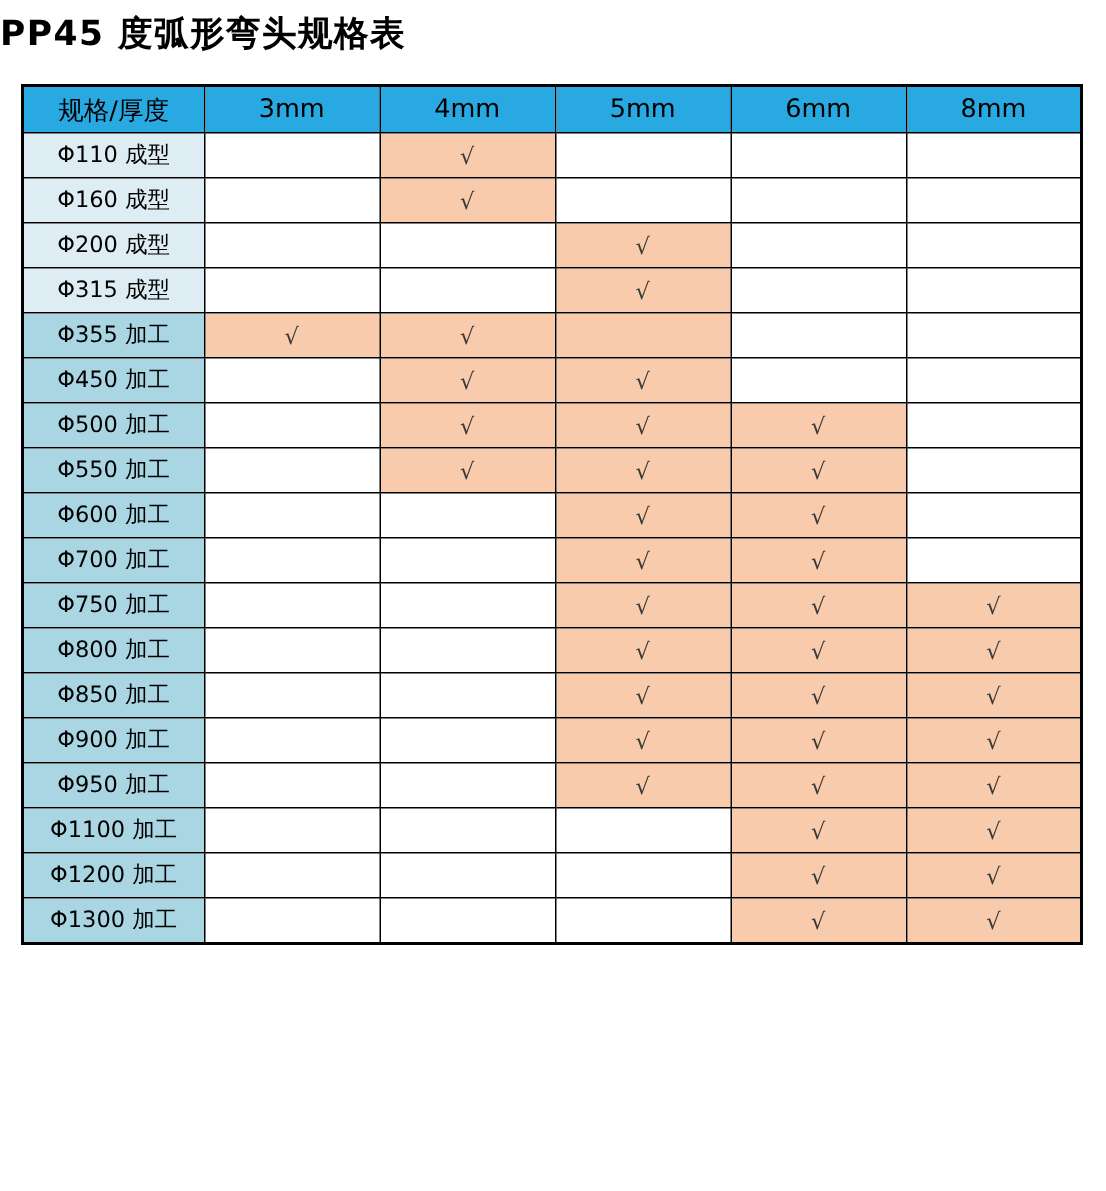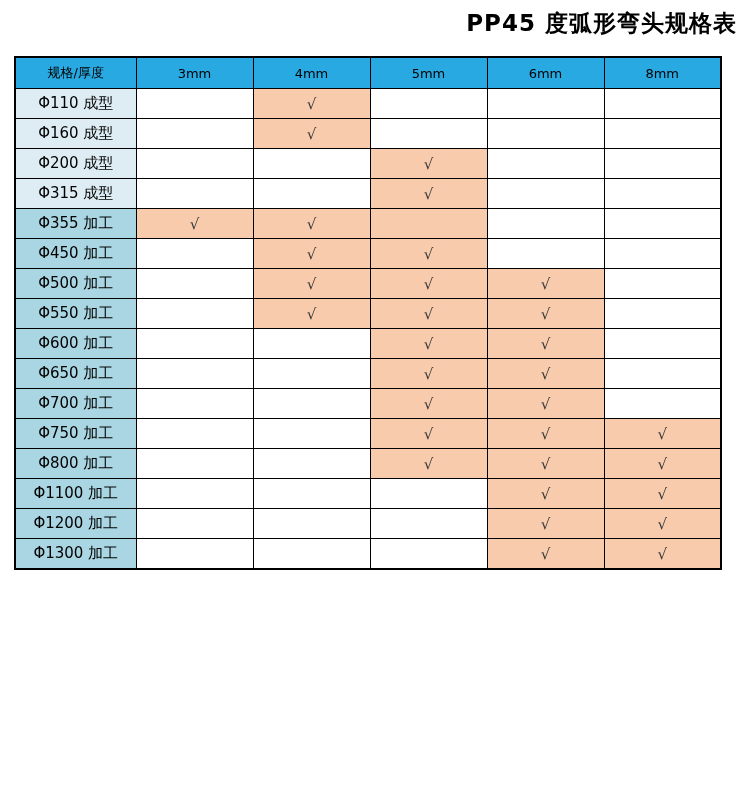--- a/index.html
+++ b/index.html
@@ -9,21 +9,21 @@
   }
   body {
     width: 737px;
     height: 794px;
     font-family: "DejaVu Sans", "Liberation Sans", sans-serif;
     color: #000;
     overflow: hidden;
   }
   .title {
     margin: 8px 0 0 0;
-    text-align: right;
+    text-align: left;
     font-size: 23px;
     line-height: 30px;
     font-weight: bold;
     color: var(--title-color, #000);
     letter-spacing: 1px;
   }
   table.spec {
     border-collapse: collapse;
     table-layout: fixed;
     margin: 18px 0 0 14px;
@@ -36,21 +36,21 @@
     height: 29px;
     padding: 0;
     text-align: center;
     vertical-align: middle;
     overflow: hidden;
     white-space: nowrap;
   }
   thead th {
     background: var(--header-bg, #29a9e1);
     color: var(--header-text, #000);
-    font-size: 13px;
+    font-size: 17px;
     font-weight: normal;
     height: 30px;
   }
   td.label-cell {
     font-size: 15px;
     color: #000;
   }
   td.molded   { background: var(--molded-label-bg, #deedf4); }
   td.machined { background: var(--machined-label-bg, #a9d6e2); }
   td.data-cell {
@@ -151,45 +151,61 @@
       </tr>
       <tr>
         <td class="label-cell machined">Φ600 加工</td>
         <td class="data-cell"></td>
         <td class="data-cell"></td>
         <td class="data-cell hl">√</td>
         <td class="data-cell hl">√</td>
         <td class="data-cell"></td>
       </tr>
       <tr>
-        <td class="label-cell machined">Φ650 加工</td>
-        <td class="data-cell"></td>
-        <td class="data-cell"></td>
-        <td class="data-cell hl">√</td>
-        <td class="data-cell hl">√</td>
-        <td class="data-cell"></td>
-      </tr>
-      <tr>
         <td class="label-cell machined">Φ700 加工</td>
         <td class="data-cell"></td>
         <td class="data-cell"></td>
         <td class="data-cell hl">√</td>
         <td class="data-cell hl">√</td>
         <td class="data-cell"></td>
       </tr>
       <tr>
         <td class="label-cell machined">Φ750 加工</td>
         <td class="data-cell"></td>
         <td class="data-cell"></td>
         <td class="data-cell hl">√</td>
         <td class="data-cell hl">√</td>
         <td class="data-cell hl">√</td>
       </tr>
       <tr>
         <td class="label-cell machined">Φ800 加工</td>
+        <td class="data-cell"></td>
+        <td class="data-cell"></td>
+        <td class="data-cell hl">√</td>
+        <td class="data-cell hl">√</td>
+        <td class="data-cell hl">√</td>
+      </tr>
+      <tr>
+        <td class="label-cell machined">Φ850 加工</td>
+        <td class="data-cell"></td>
+        <td class="data-cell"></td>
+        <td class="data-cell hl">√</td>
+        <td class="data-cell hl">√</td>
+        <td class="data-cell hl">√</td>
+      </tr>
+      <tr>
+        <td class="label-cell machined">Φ900 加工</td>
+        <td class="data-cell"></td>
+        <td class="data-cell"></td>
+        <td class="data-cell hl">√</td>
+        <td class="data-cell hl">√</td>
+        <td class="data-cell hl">√</td>
+      </tr>
+      <tr>
+        <td class="label-cell machined">Φ950 加工</td>
         <td class="data-cell"></td>
         <td class="data-cell"></td>
         <td class="data-cell hl">√</td>
         <td class="data-cell hl">√</td>
         <td class="data-cell hl">√</td>
       </tr>
       <tr>
         <td class="label-cell machined">Φ1100 加工</td>
         <td class="data-cell"></td>
         <td class="data-cell"></td>

